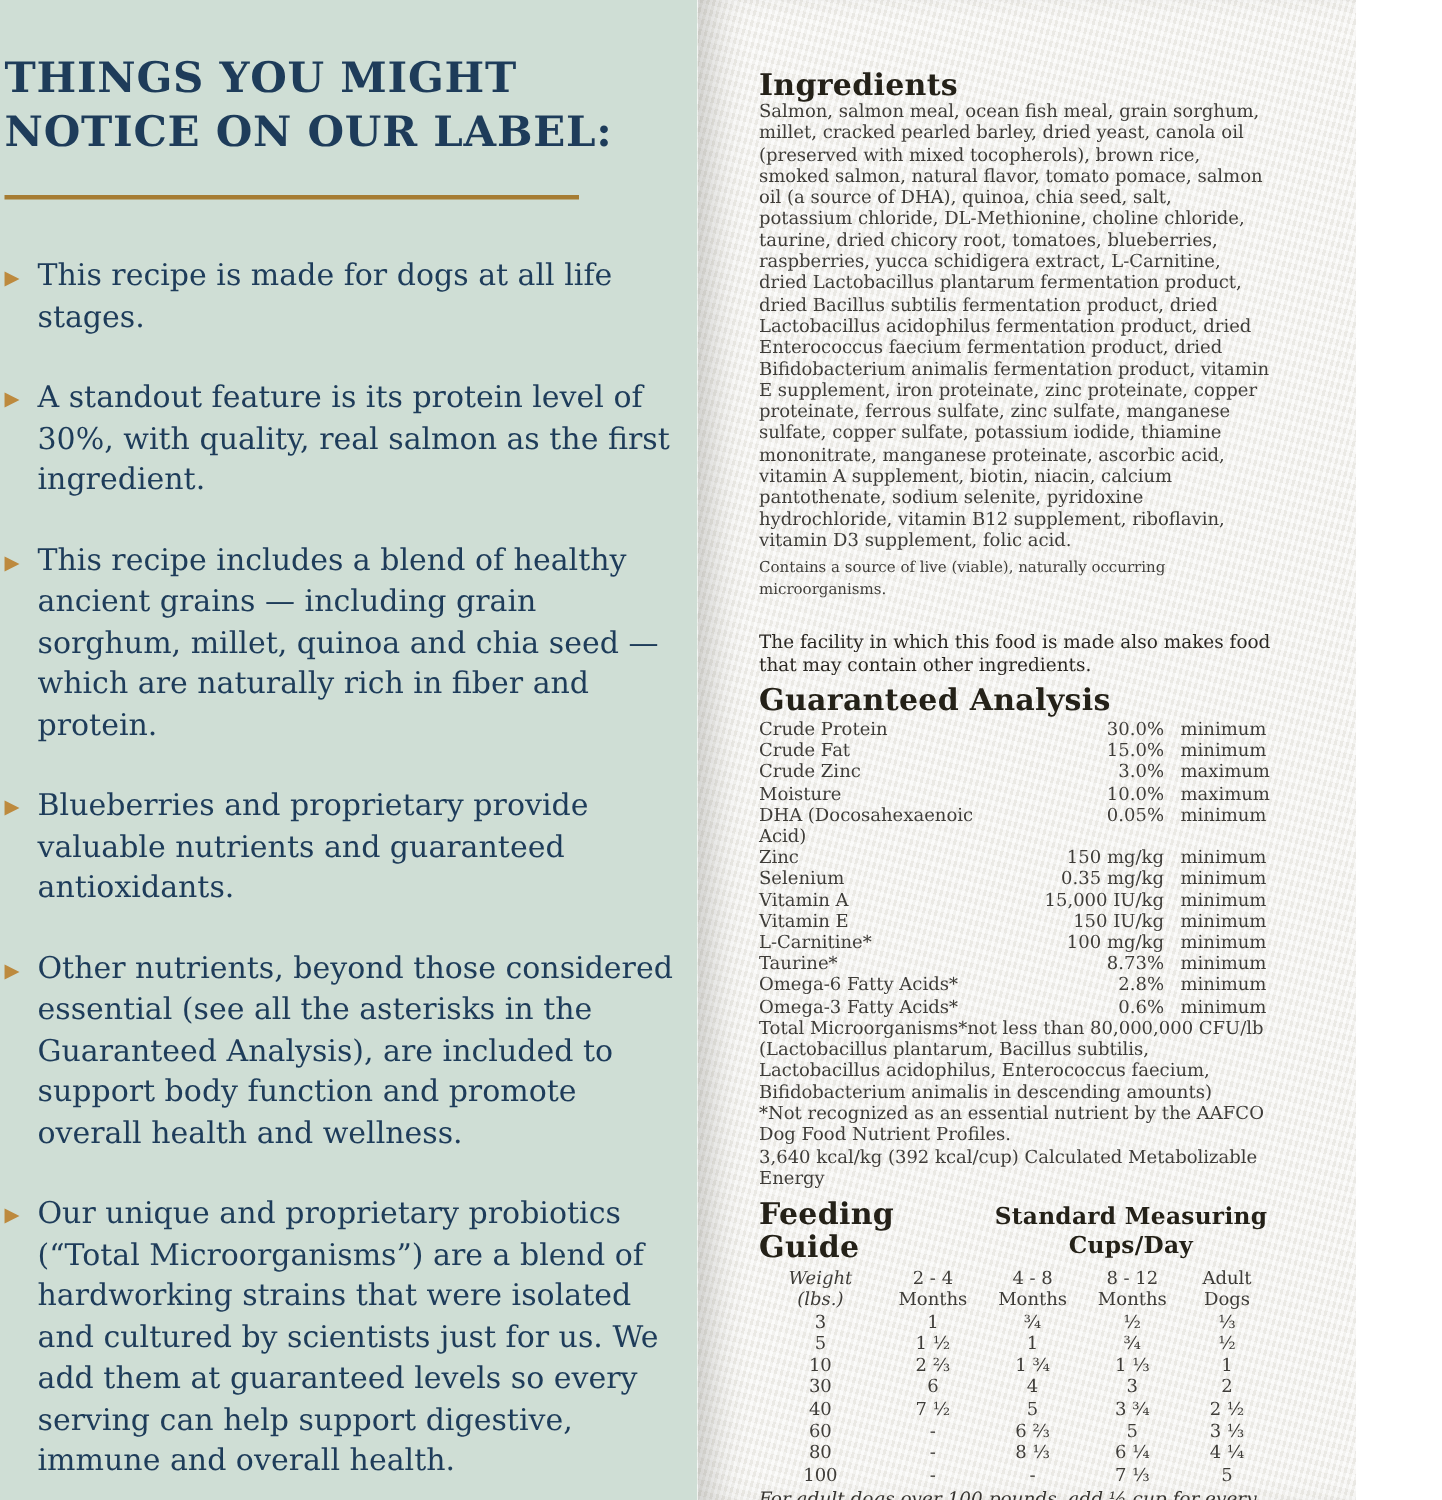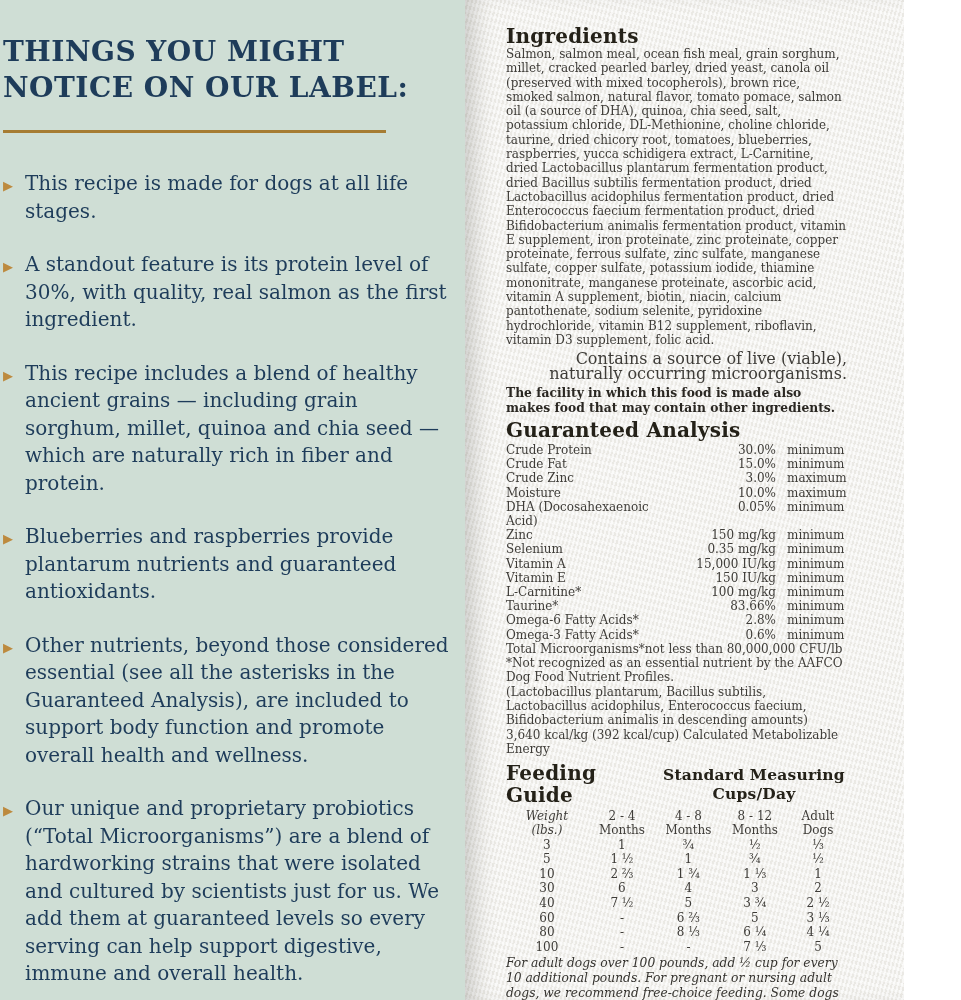--- a/index.html
+++ b/index.html
@@ -34,30 +34,30 @@
   .bullet-text{color:var(--navy);font-size:20px;line-height:27.5px;font-weight:400;}
 
   
   .right-panel{
     flex:1;height:1000px;position:relative;
     background:
       repeating-linear-gradient(105deg, rgba(255,255,255,.55) 0 2px, rgba(120,115,100,.035) 2px 4px),
       repeating-linear-gradient(14deg, rgba(255,255,255,.4) 0 3px, rgba(120,115,100,.028) 3px 7px),
       var(--paper);
     box-shadow:inset 22px 0 26px -16px rgba(60,60,55,.28);
-    padding:25px 57px 0 41px;
+    padding:45px 57px 0 41px;
     color:var(--ink);
   }
   h2.sec{
     font-size:20px;line-height:22px;font-weight:bold;color:var(--head-ink);
     letter-spacing:.2px;
   }
   .body-text{font-size:12px;line-height:14.3px;}
-  .note{font-size:16px;line-height:14.4px;margin-top:5px;text-align:right;}
-  .note-bold{font-size:12.3px;line-height:15px;font-weight:bold;color:#2a2722;margin-top:4px;}
+  .note{font-size:10px;line-height:14.4px;margin-top:5px;}
+  .note-bold{font-size:12.3px;line-height:15px;font-weight:normal;color:#2a2722;margin-top:20px;}
 
   
   .ga-wrap{margin-top:2px;}
   .ga-row{display:flex;font-size:12px;line-height:14.2px;}
   .ga-name{flex:1;}
   .ga-value{flex:0 0 105px;text-align:right;}
   .ga-qual{flex:0 0 60px;margin-left:11px;}
   .ga-total{display:flex;font-size:12px;line-height:14.2px;}
   .ga-total .ga-name{flex:0 0 auto;}
   .ga-total .ga-total-value{flex:1;}
@@ -93,21 +93,21 @@
         <li class="bullet-item">
           <span class="bullet-arrow">▶</span>
           <span class="bullet-text">A standout feature is its protein level of 30%, with quality, real salmon as the first ingredient.</span>
         </li>
         <li class="bullet-item">
           <span class="bullet-arrow">▶</span>
           <span class="bullet-text">This recipe includes a blend of healthy ancient grains — including grain sorghum, millet, quinoa and chia seed — which are naturally rich in fiber and protein.</span>
         </li>
         <li class="bullet-item">
           <span class="bullet-arrow">▶</span>
-          <span class="bullet-text">Blueberries and raspberries provide plantarum nutrients and guaranteed antioxidants.</span>
+          <span class="bullet-text">Blueberries and proprietary provide valuable nutrients and guaranteed antioxidants.</span>
         </li>
         <li class="bullet-item">
           <span class="bullet-arrow">▶</span>
           <span class="bullet-text">Other nutrients, beyond those considered essential (see all the asterisks in the Guaranteed Analysis), are included to support body function and promote overall health and wellness.</span>
         </li>
         <li class="bullet-item">
           <span class="bullet-arrow">▶</span>
           <span class="bullet-text">Our unique and proprietary probiotics (“Total Microorganisms”) are a blend of hardworking strains that were isolated and cultured by scientists just for us. We add them at guaranteed levels so every serving can help support digestive, immune and overall health.</span>
         </li>
       </ul>
@@ -167,40 +167,40 @@
           <span class="ga-value">150 IU/kg</span>
           <span class="ga-qual">minimum</span>
         </div>
         <div class="ga-row">
           <span class="ga-name">L-Carnitine*</span>
           <span class="ga-value">100 mg/kg</span>
           <span class="ga-qual">minimum</span>
         </div>
         <div class="ga-row">
           <span class="ga-name">Taurine*</span>
-          <span class="ga-value">83.66%</span>
+          <span class="ga-value">8.73%</span>
           <span class="ga-qual">minimum</span>
         </div>
         <div class="ga-row">
           <span class="ga-name">Omega-6 Fatty Acids*</span>
           <span class="ga-value">2.8%</span>
           <span class="ga-qual">minimum</span>
         </div>
         <div class="ga-row">
           <span class="ga-name">Omega-3 Fatty Acids*</span>
           <span class="ga-value">0.6%</span>
           <span class="ga-qual">minimum</span>
         </div>
       </div>
     <div class="ga-total">
       <span class="ga-name">Total Microorganisms*</span>
       <span class="ga-total-value">not less than 80,000,000 CFU/lb</span>
     </div>
+    <p class="body-text">(Lactobacillus plantarum, Bacillus subtilis, Lactobacillus acidophilus, Enterococcus faecium, Bifidobacterium animalis in descending amounts)</p>
     <p class="body-text">*Not recognized as an essential nutrient by the AAFCO Dog Food Nutrient Profiles.</p>
-    <p class="body-text">(Lactobacillus plantarum, Bacillus subtilis, Lactobacillus acidophilus, Enterococcus faecium, Bifidobacterium animalis in descending amounts)</p>
 
     <p class="body-text">3,640 kcal/kg (392 kcal/cup) Calculated Metabolizable Energy</p>
 
     <div class="fg-headrow">
       <h2 class="sec">Feeding Guide</h2>
       <span class="fg-sub">Standard Measuring Cups/Day</span>
     </div>
     <table class="feeding" id="feeding-table">
         <thead>
           <tr>

